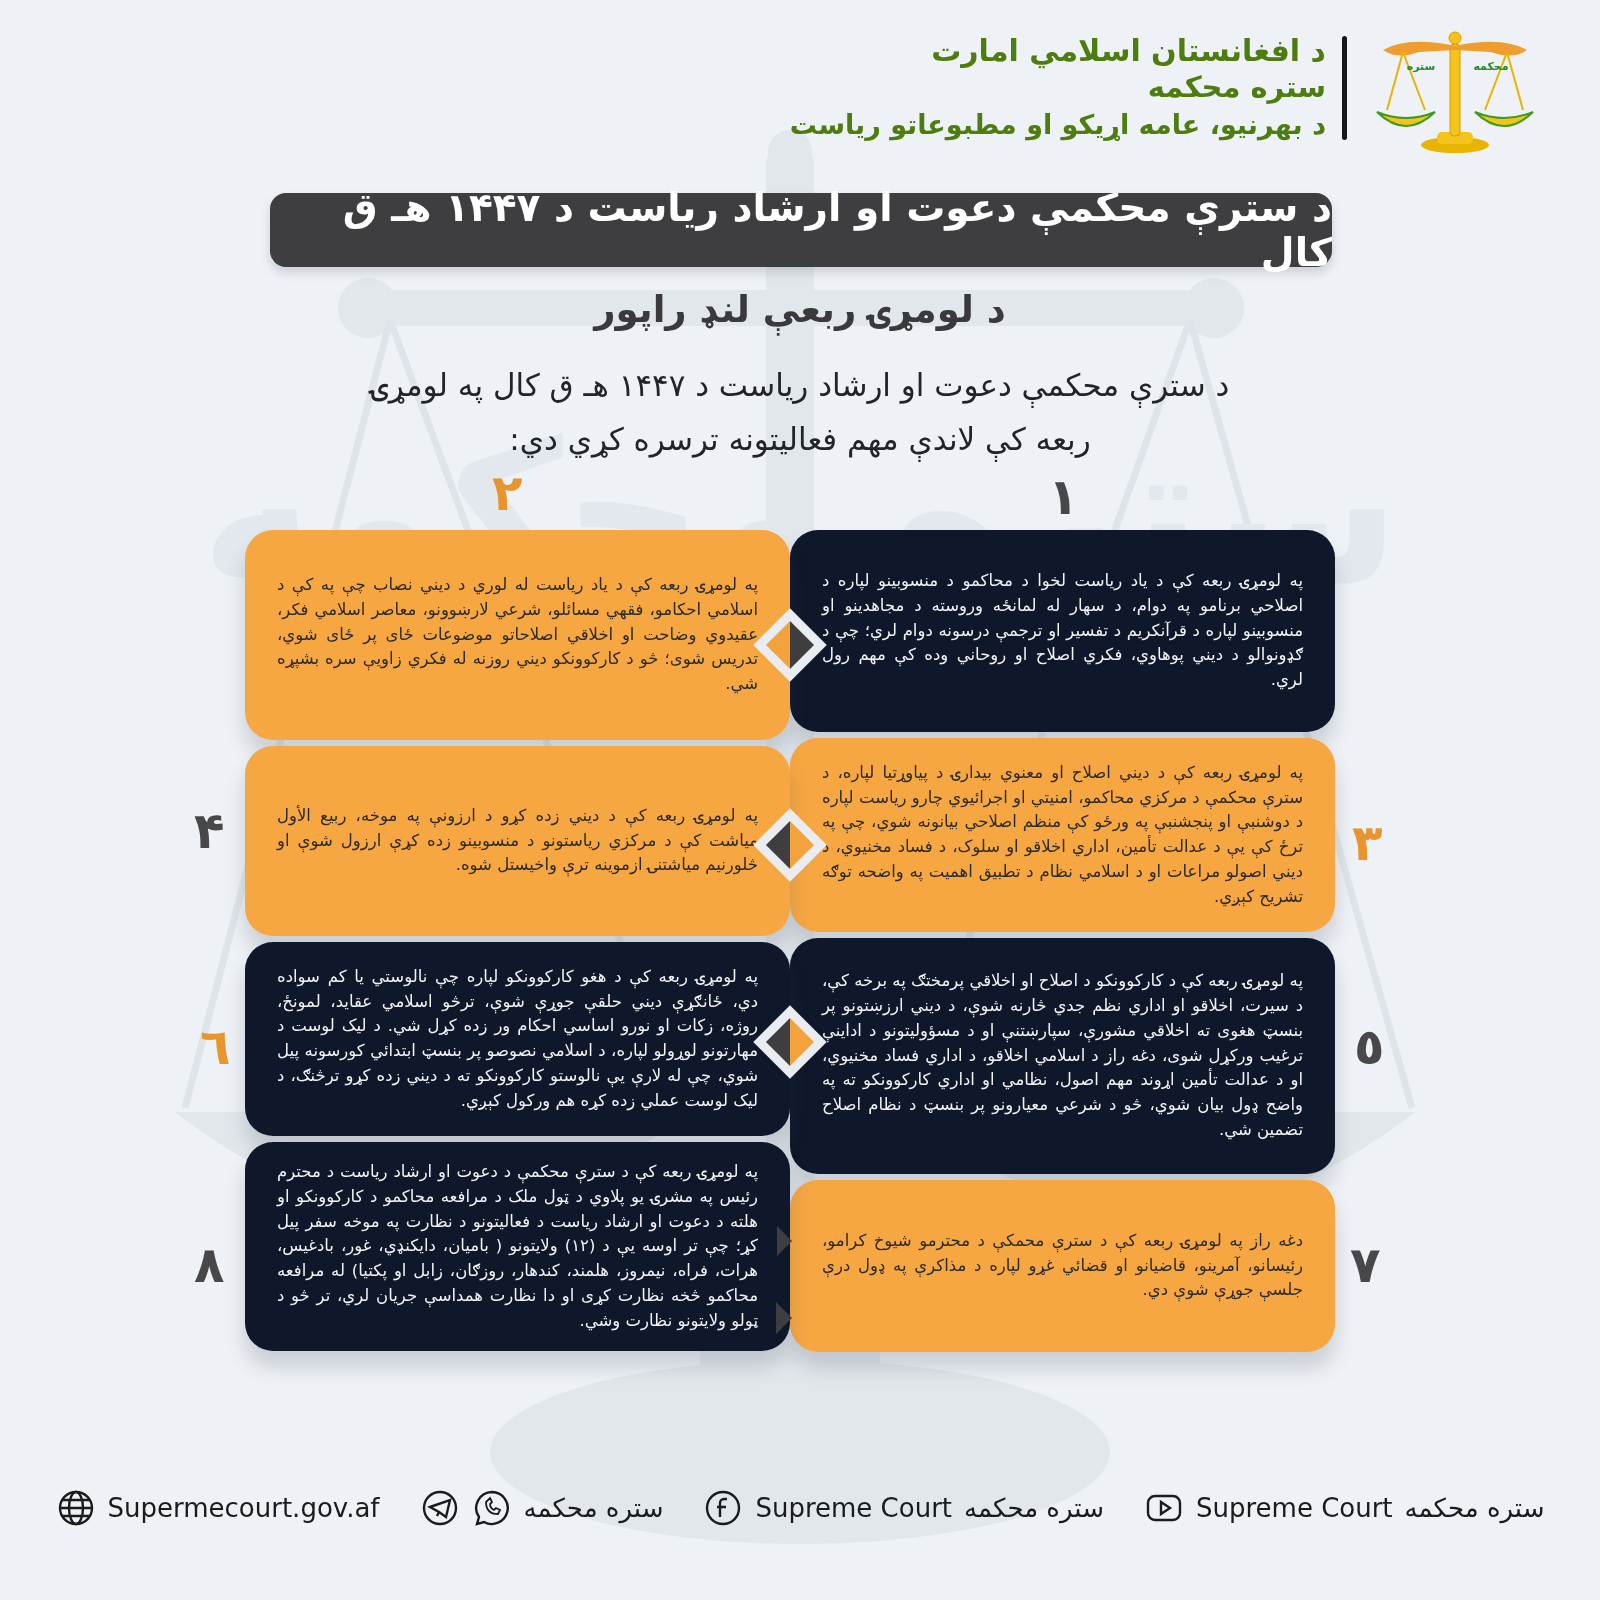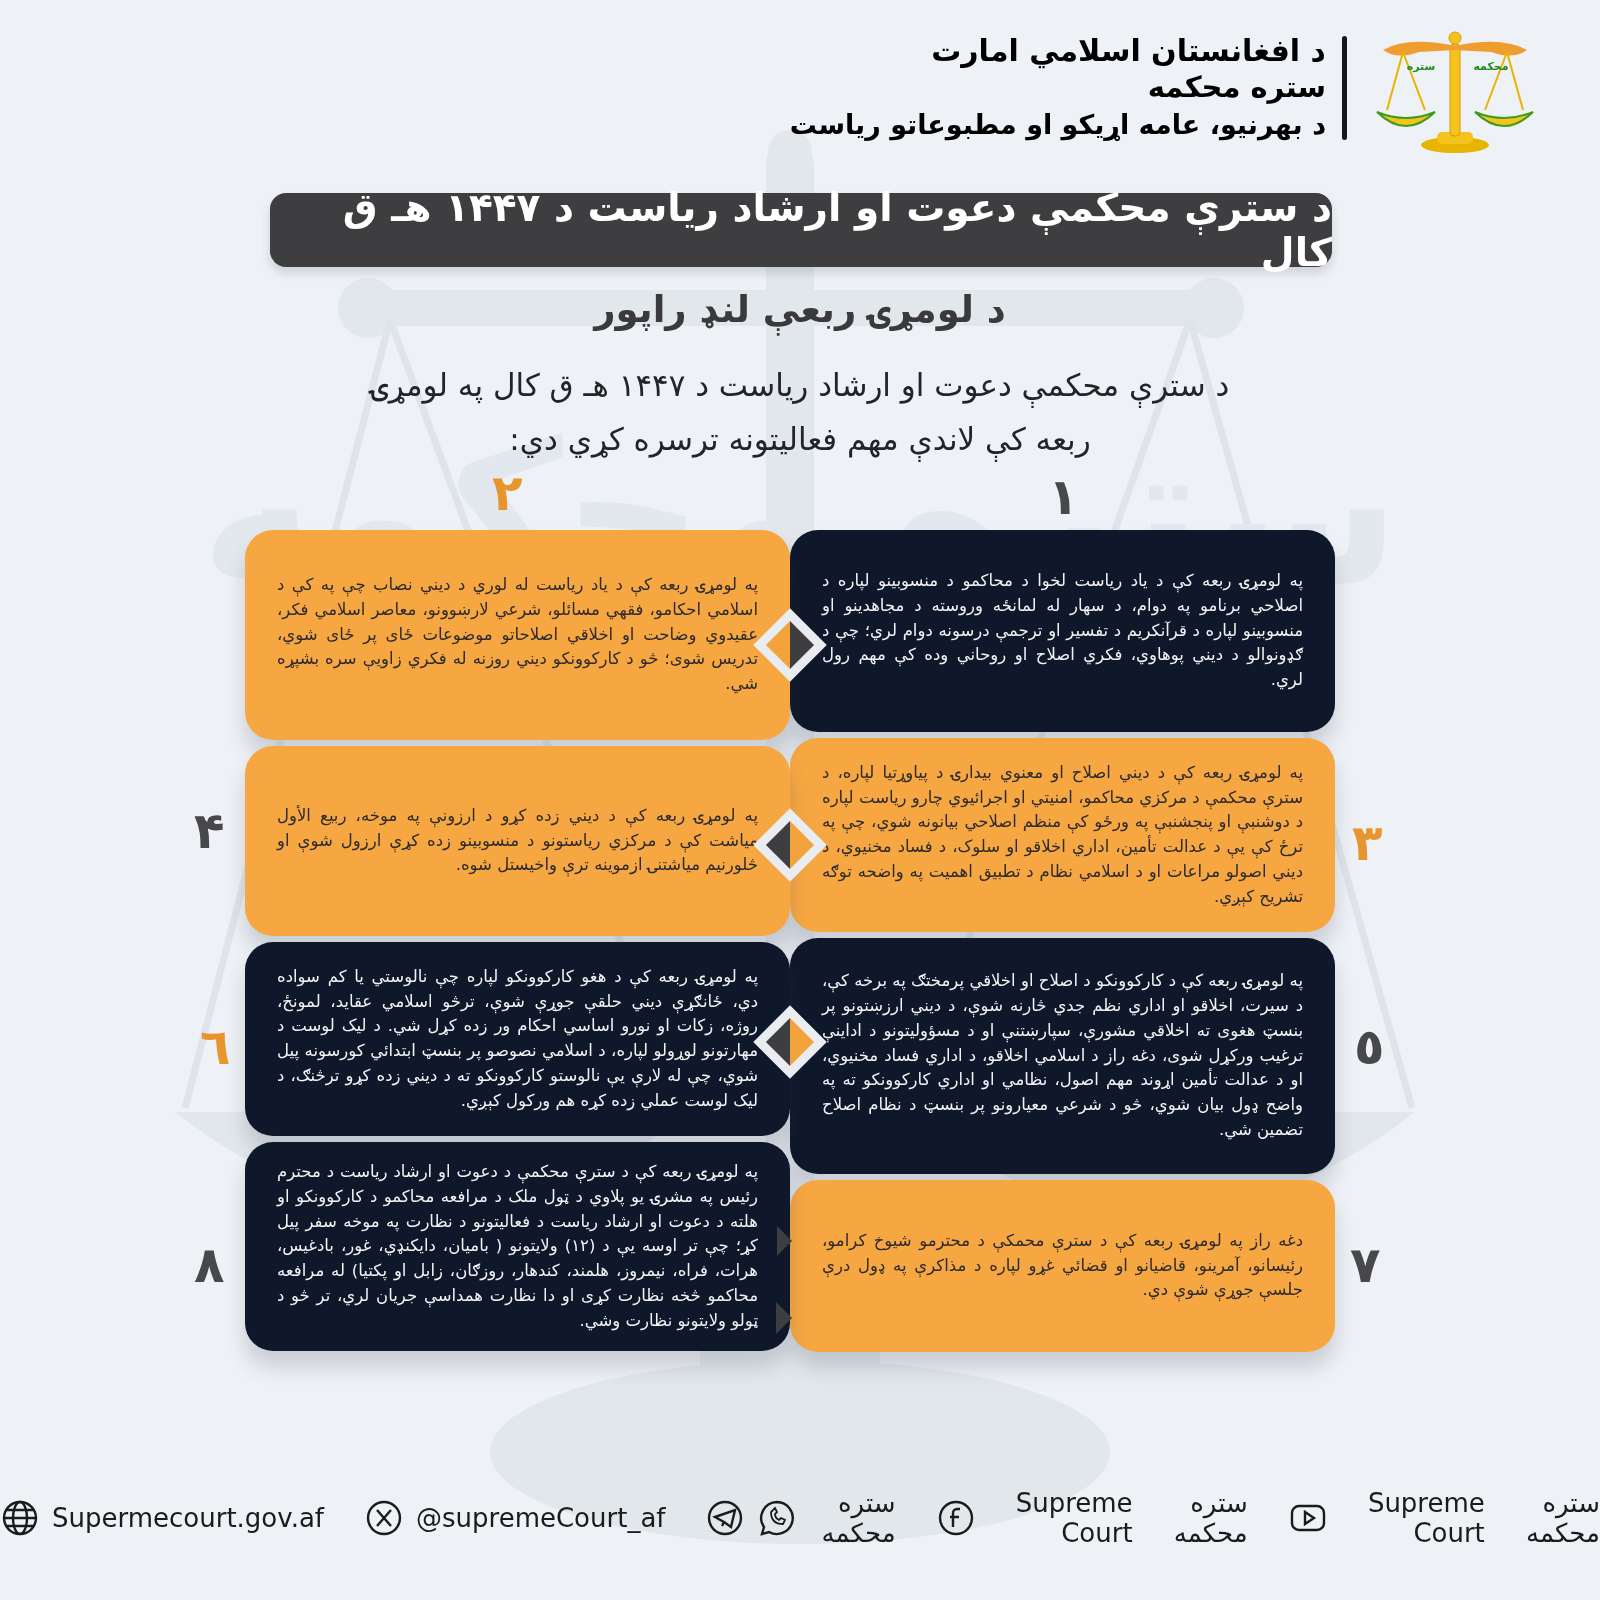--- a/index.html
+++ b/index.html
@@ -16,21 +16,21 @@
     text-align:center;font-size:195px;font-weight:bold;
     color:#E3E8EE;letter-spacing:14px;white-space:nowrap;
   }
   
   .header{
     position:absolute;top:22px;left:0;right:52px;z-index:3;
     display:flex;flex-direction:row;align-items:center;justify-content:flex-start;gap:16px;
   }
   .header .logo{width:185px;height:132px;flex:0 0 auto;}
   .header .divider{width:5px;height:104px;background:#17171a;border-radius:3px;flex:0 0 auto;}
-  .header .h-text{text-align:right;color:#000000;}
+  .header .h-text{text-align:right;color:#4d7c0f;}
   .header .h-callig{font-size:30px;font-weight:bold;letter-spacing:-1px;line-height:1.15;}
   .header .h-org{font-size:29px;font-weight:bold;line-height:1.3;}
   .header .h-dept{font-size:27px;font-weight:bold;line-height:1.3;}
   
   .title-bar{
     position:absolute;top:193px;left:270px;width:1062px;height:74px;z-index:3;
     background:#3E3E40;border-radius:16px;color:#ffffff;
     display:flex;align-items:center;justify-content:center;
     font-size:39px;font-weight:bold;
     box-shadow:0 6px 10px rgba(60,70,90,.18);
@@ -230,27 +230,20 @@
     <svg class="f-icon" viewBox="0 0 40 40" fill="none" stroke="#1B1B1B" stroke-width="2.4">
       <path d="M20,4 a16,16 0 1 1 -8,30 l-7,2 2,-7 a16,16 0 0 1 13,-25 Z"></path>
       <path d="M14,14 q0,12 12,12 l2,-4 -4,-2 -2,2 q-4,-2 -4,-6 l2,-2 -2,-4 Z" stroke-width="1.8"></path>
     </svg>
     <svg class="f-icon" viewBox="0 0 40 40" fill="none" stroke="#1B1B1B" stroke-width="2.4">
       <circle cx="20" cy="20" r="16"></circle>
       <path d="M10,19 L30,12 L26,29 L19,24 Z M19,24 L17,28"></path>
     </svg>
   </div>
 
-  <div class="f-item">
-    <span class="lat">@supremeCourt_af</span>
-    <svg class="f-icon" viewBox="0 0 40 40" fill="none" stroke="#1B1B1B" stroke-width="2.4">
-      <circle cx="20" cy="20" r="16"></circle>
-      <path d="M13,12 L27,28 M27,12 L13,28"></path>
-    </svg>
-  </div>
 
   <div class="f-item">
     <span class="lat">Supermecourt.gov.af</span>
     <svg class="f-icon" viewBox="0 0 40 40" fill="none" stroke="#1B1B1B" stroke-width="2.4">
       <circle cx="20" cy="20" r="16"></circle>
       <ellipse cx="20" cy="20" rx="7" ry="16"></ellipse>
       <path d="M4,20 h32 M6,12 h28 M6,28 h28"></path>
     </svg>
   </div>
 

